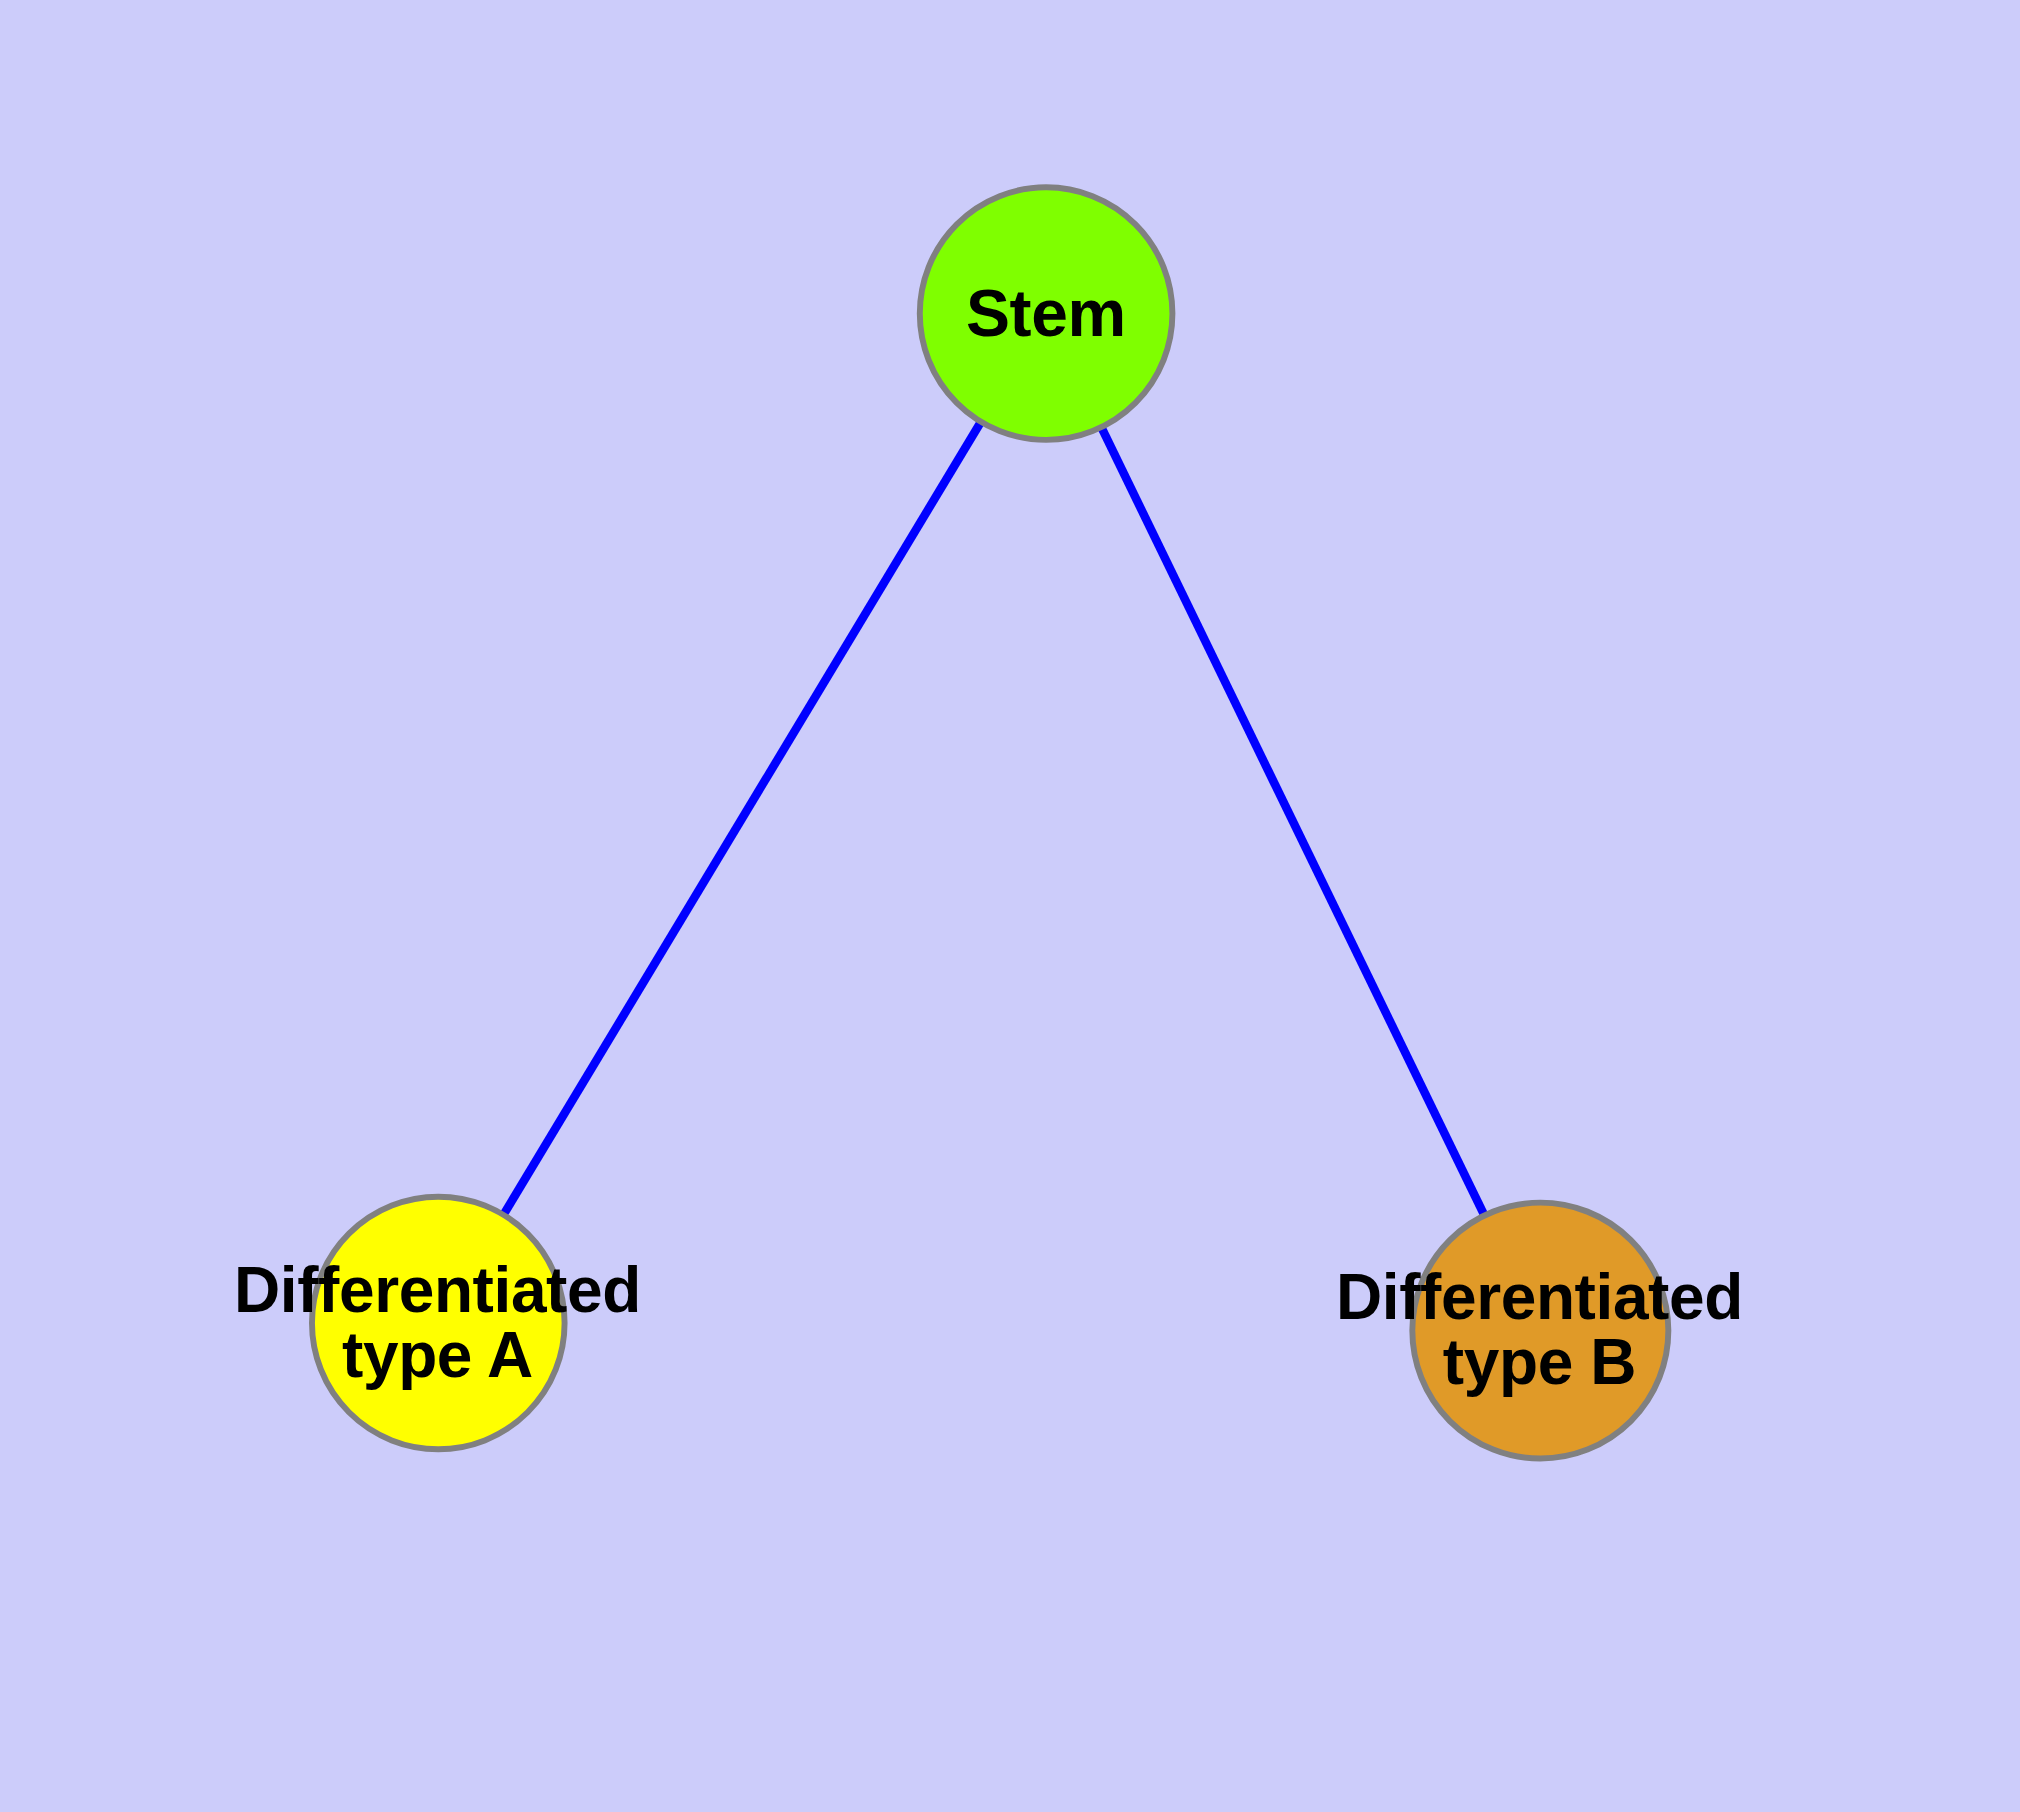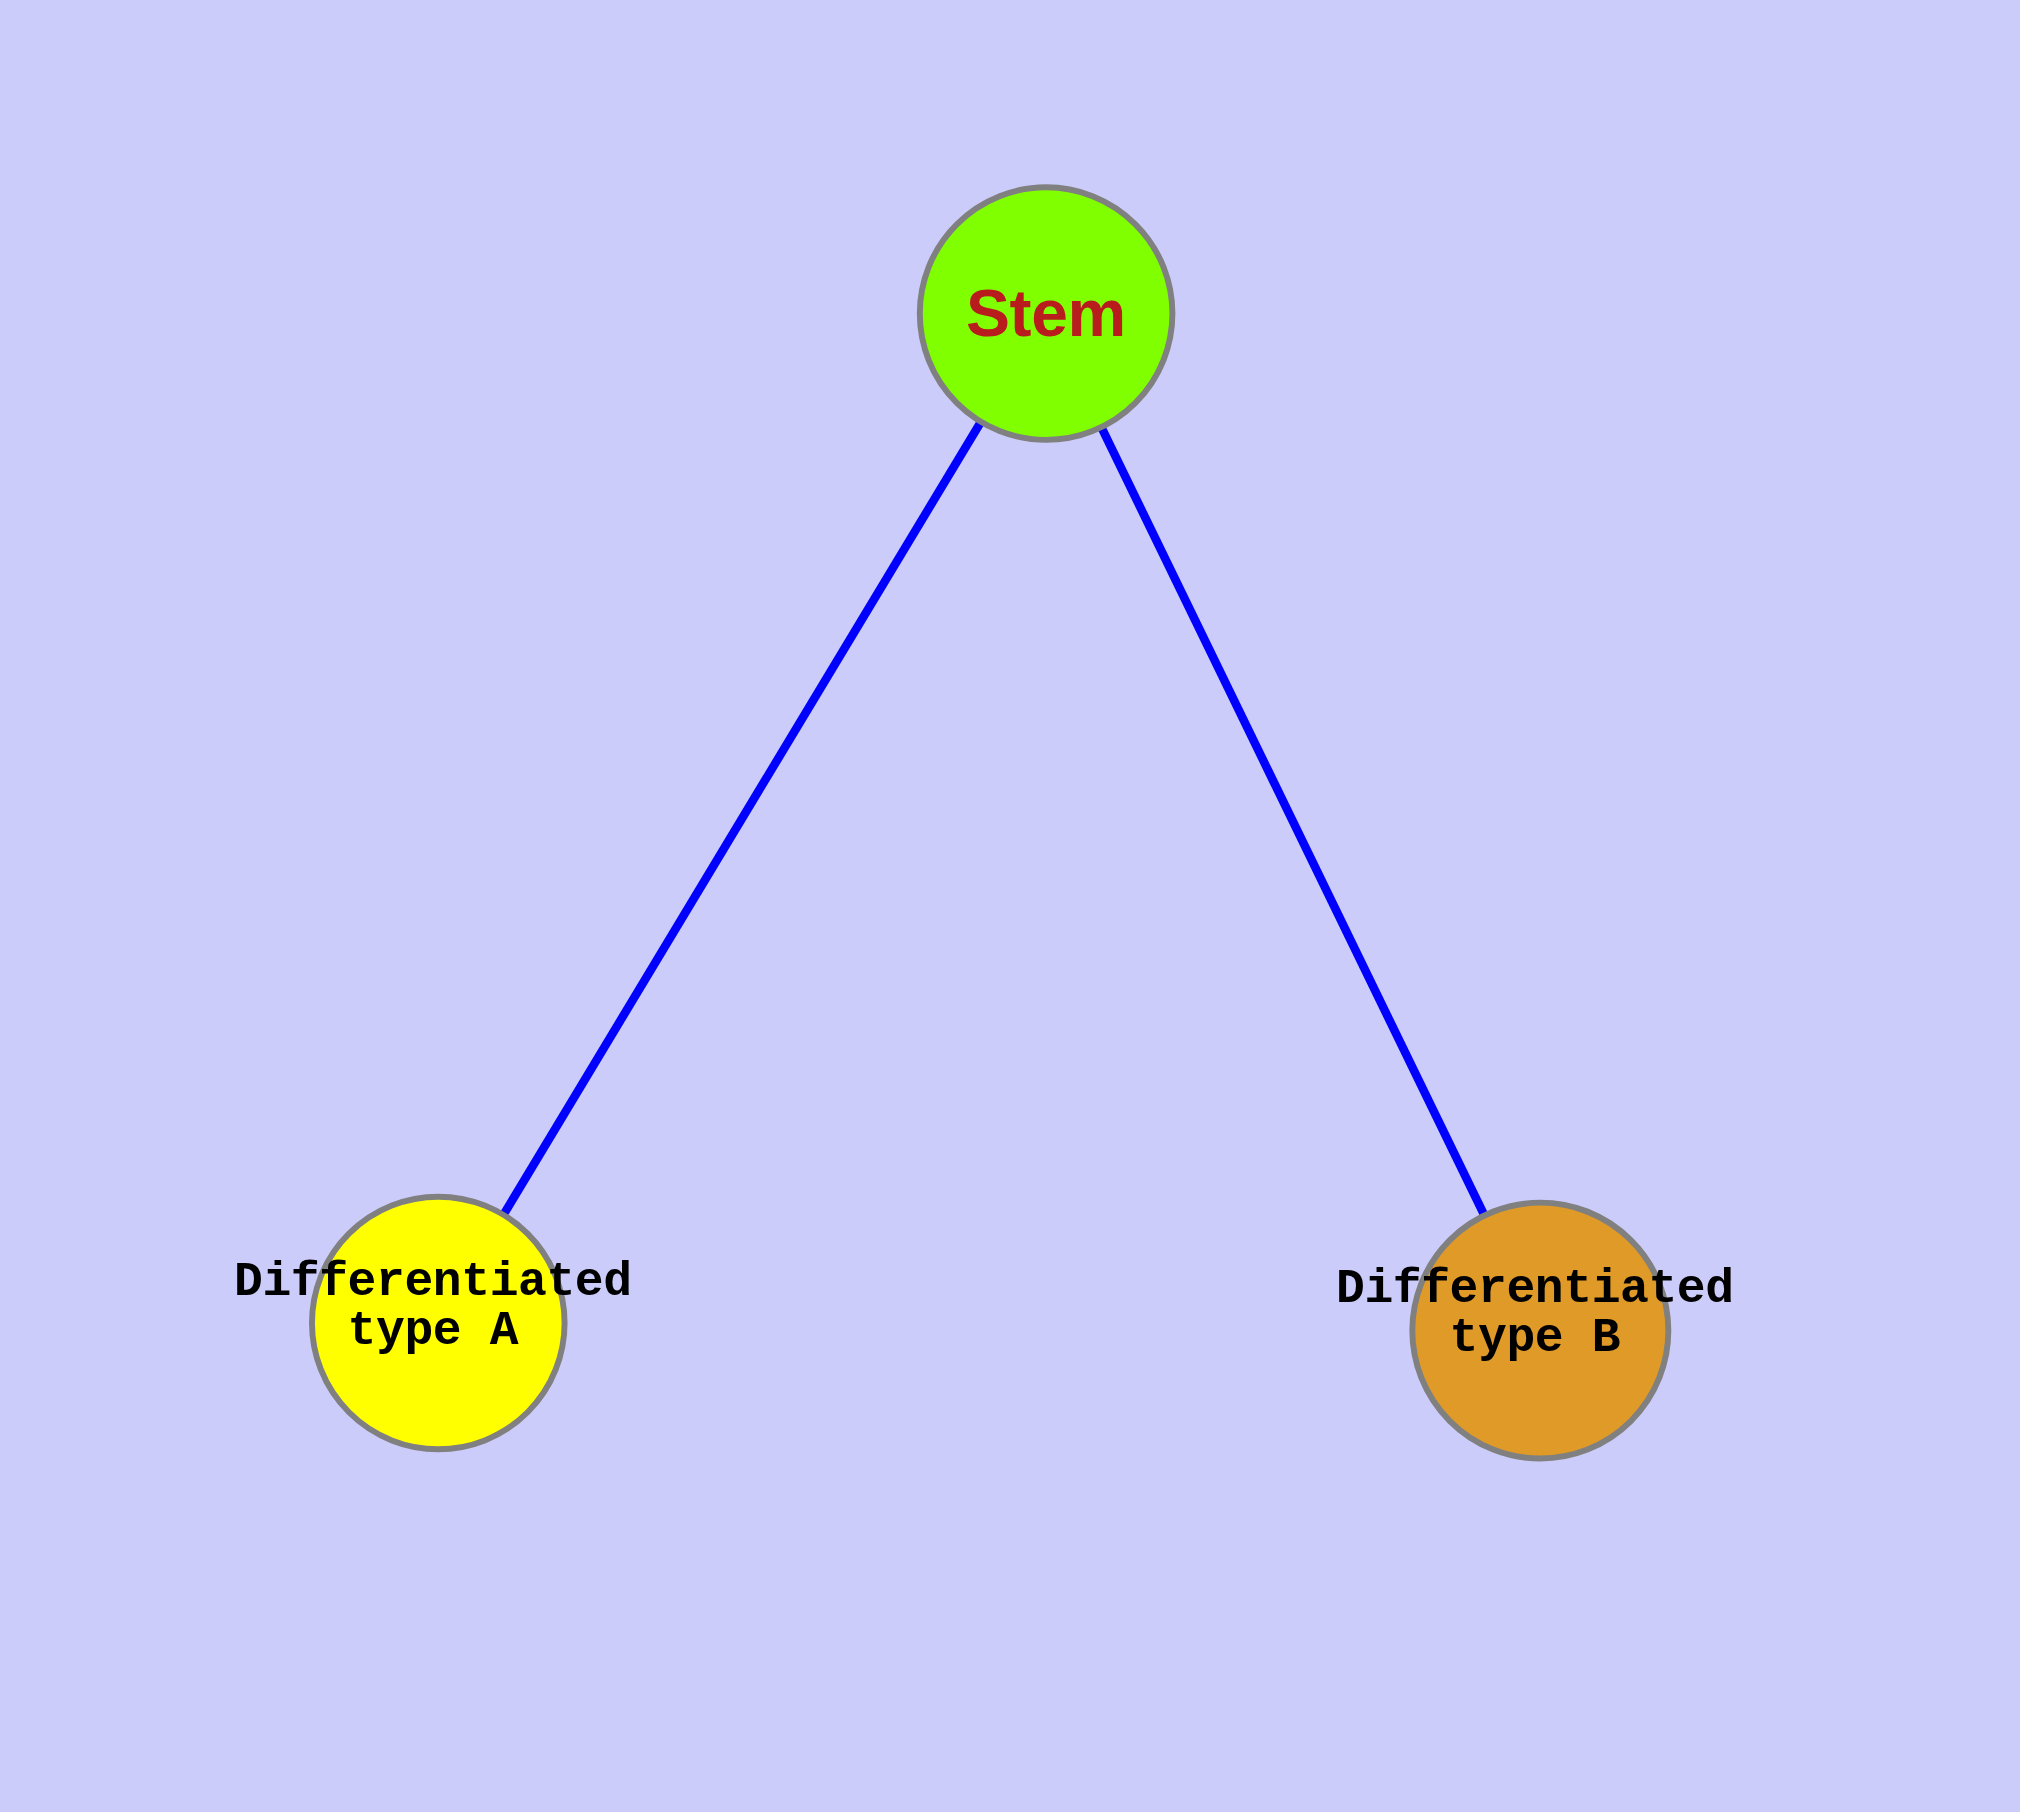--- a/index.html
+++ b/index.html
@@ -39,41 +39,40 @@
     color: #000000;
     line-height: 1.02;
     white-space: pre;
     pointer-events: none;
     letter-spacing: -0.4px;
   }
   .label-stem {
     font-size: 66px;
   }
   .label-leaf {
-    font-size: 48px;
-    font-family: Liberation Mono, monospace;
+    font-size: 64px;
   }
 </style>
 </head>
 <body>
 
 <div id="canvas" style="width: 2021px; height: 1812px; background: rgb(204, 204, 250);">
 
   <svg id="graph-svg" viewBox="0 0 2384 2138" preserveAspectRatio="none">
     <g>
       <line id="edge-0" class="edge-line" x1="1156.119543912992" y1="499.3662806131474" x2="594.8804560870082" y2="1431.6337193868526" stroke="#0000ff" stroke-width="10"></line>
       <line id="edge-1" class="edge-line" x1="1299.9855806250243" y1="505.81937692972394" x2="1750.1404381746443" y2="1432.3816909255115" stroke="#0000ff" stroke-width="10"></line>
     </g>
     <g>
       <circle id="node-circle-0" class="node-circle" cx="1234" cy="370" r="149" fill="#7fff00" stroke="#808080" stroke-width="7"></circle>
       <circle id="node-circle-1" class="node-circle" cx="517" cy="1561" r="149" fill="#ffff00" stroke="#808080" stroke-width="7"></circle>
       <circle id="node-circle-2" class="node-circle" cx="1817" cy="1570" r="151" fill="#e09a28" stroke="#808080" stroke-width="7"></circle>
     </g>
   </svg>
 
-  <div id="label-0" class="node-label label-stem" style="color: #b91c1c; left: 966px; top: 280px; width: auto; white-space: pre;"><span>Stem</span></div>
+  <div id="label-0" class="node-label label-stem" style="color: #000000; left: 966px; top: 280px; width: auto; white-space: pre;"><span>Stem</span></div>
 
   <div id="label-1" class="node-label label-leaf" style="color: rgb(0, 0, 0); left: 234px; top: 1258px; width: auto; white-space: pre;"><span>Differentiated</span><br><span>type A</span></div>
 
   <div id="label-2" class="node-label label-leaf" style="color: rgb(0, 0, 0); left: 1336px; top: 1265px; width: auto; white-space: pre;"><span>Differentiated</span><br><span>type B</span></div>
 
 </div>
 
 
 </body></html>

